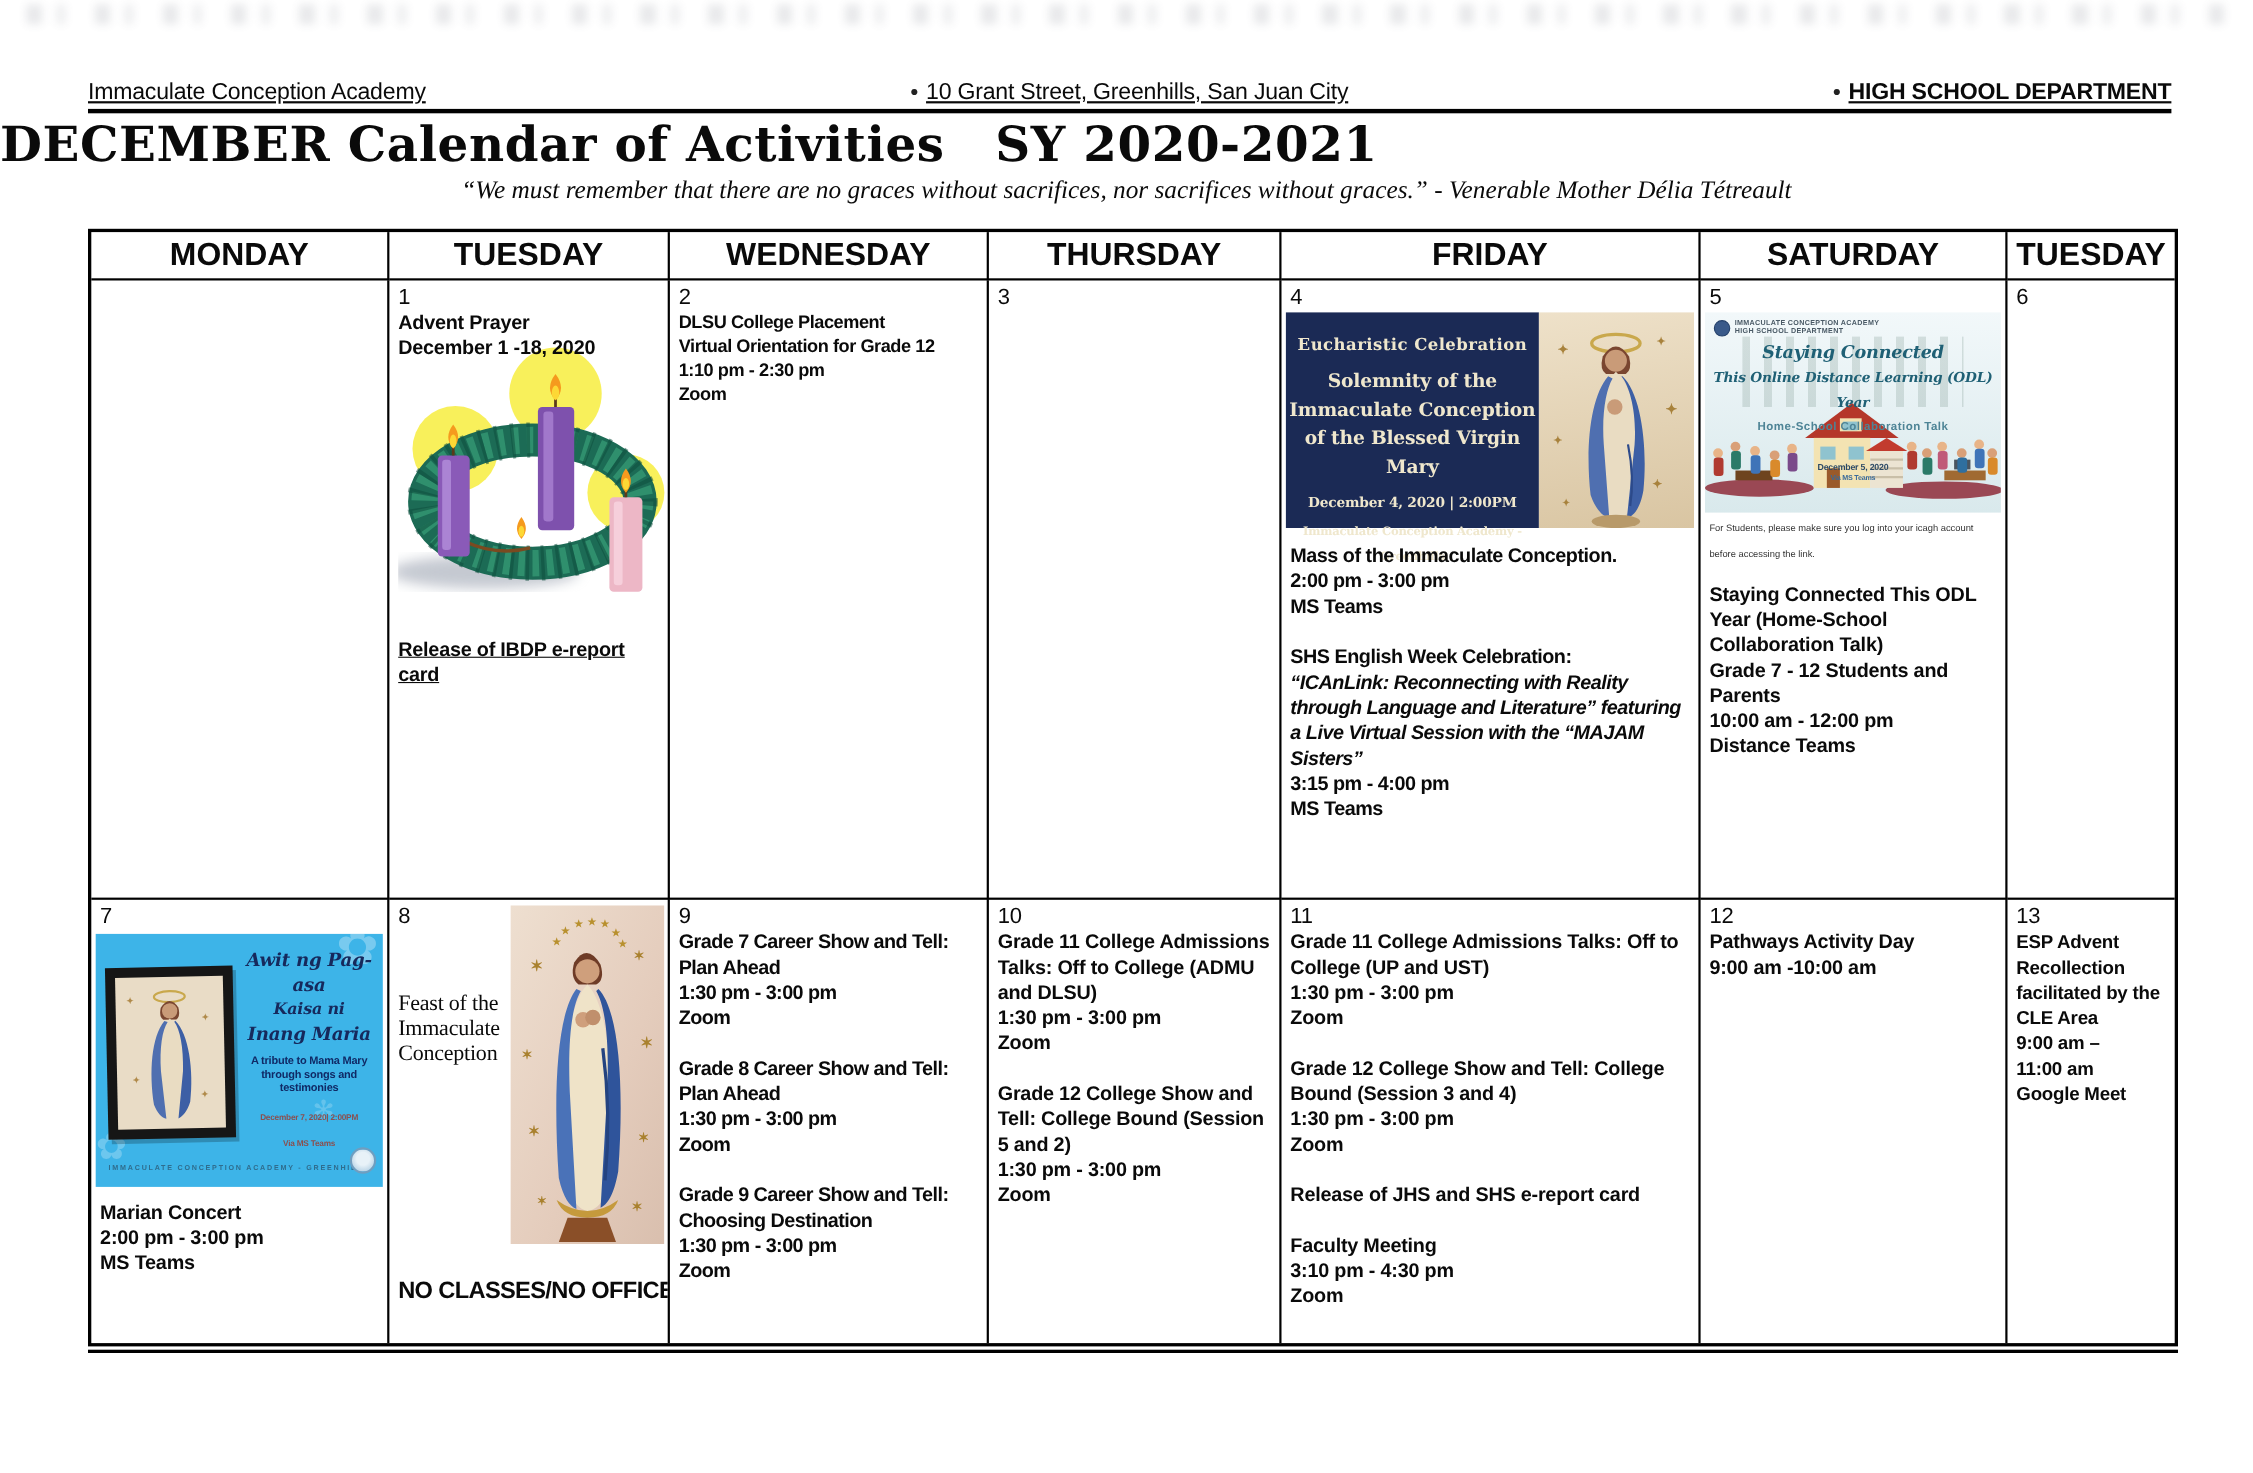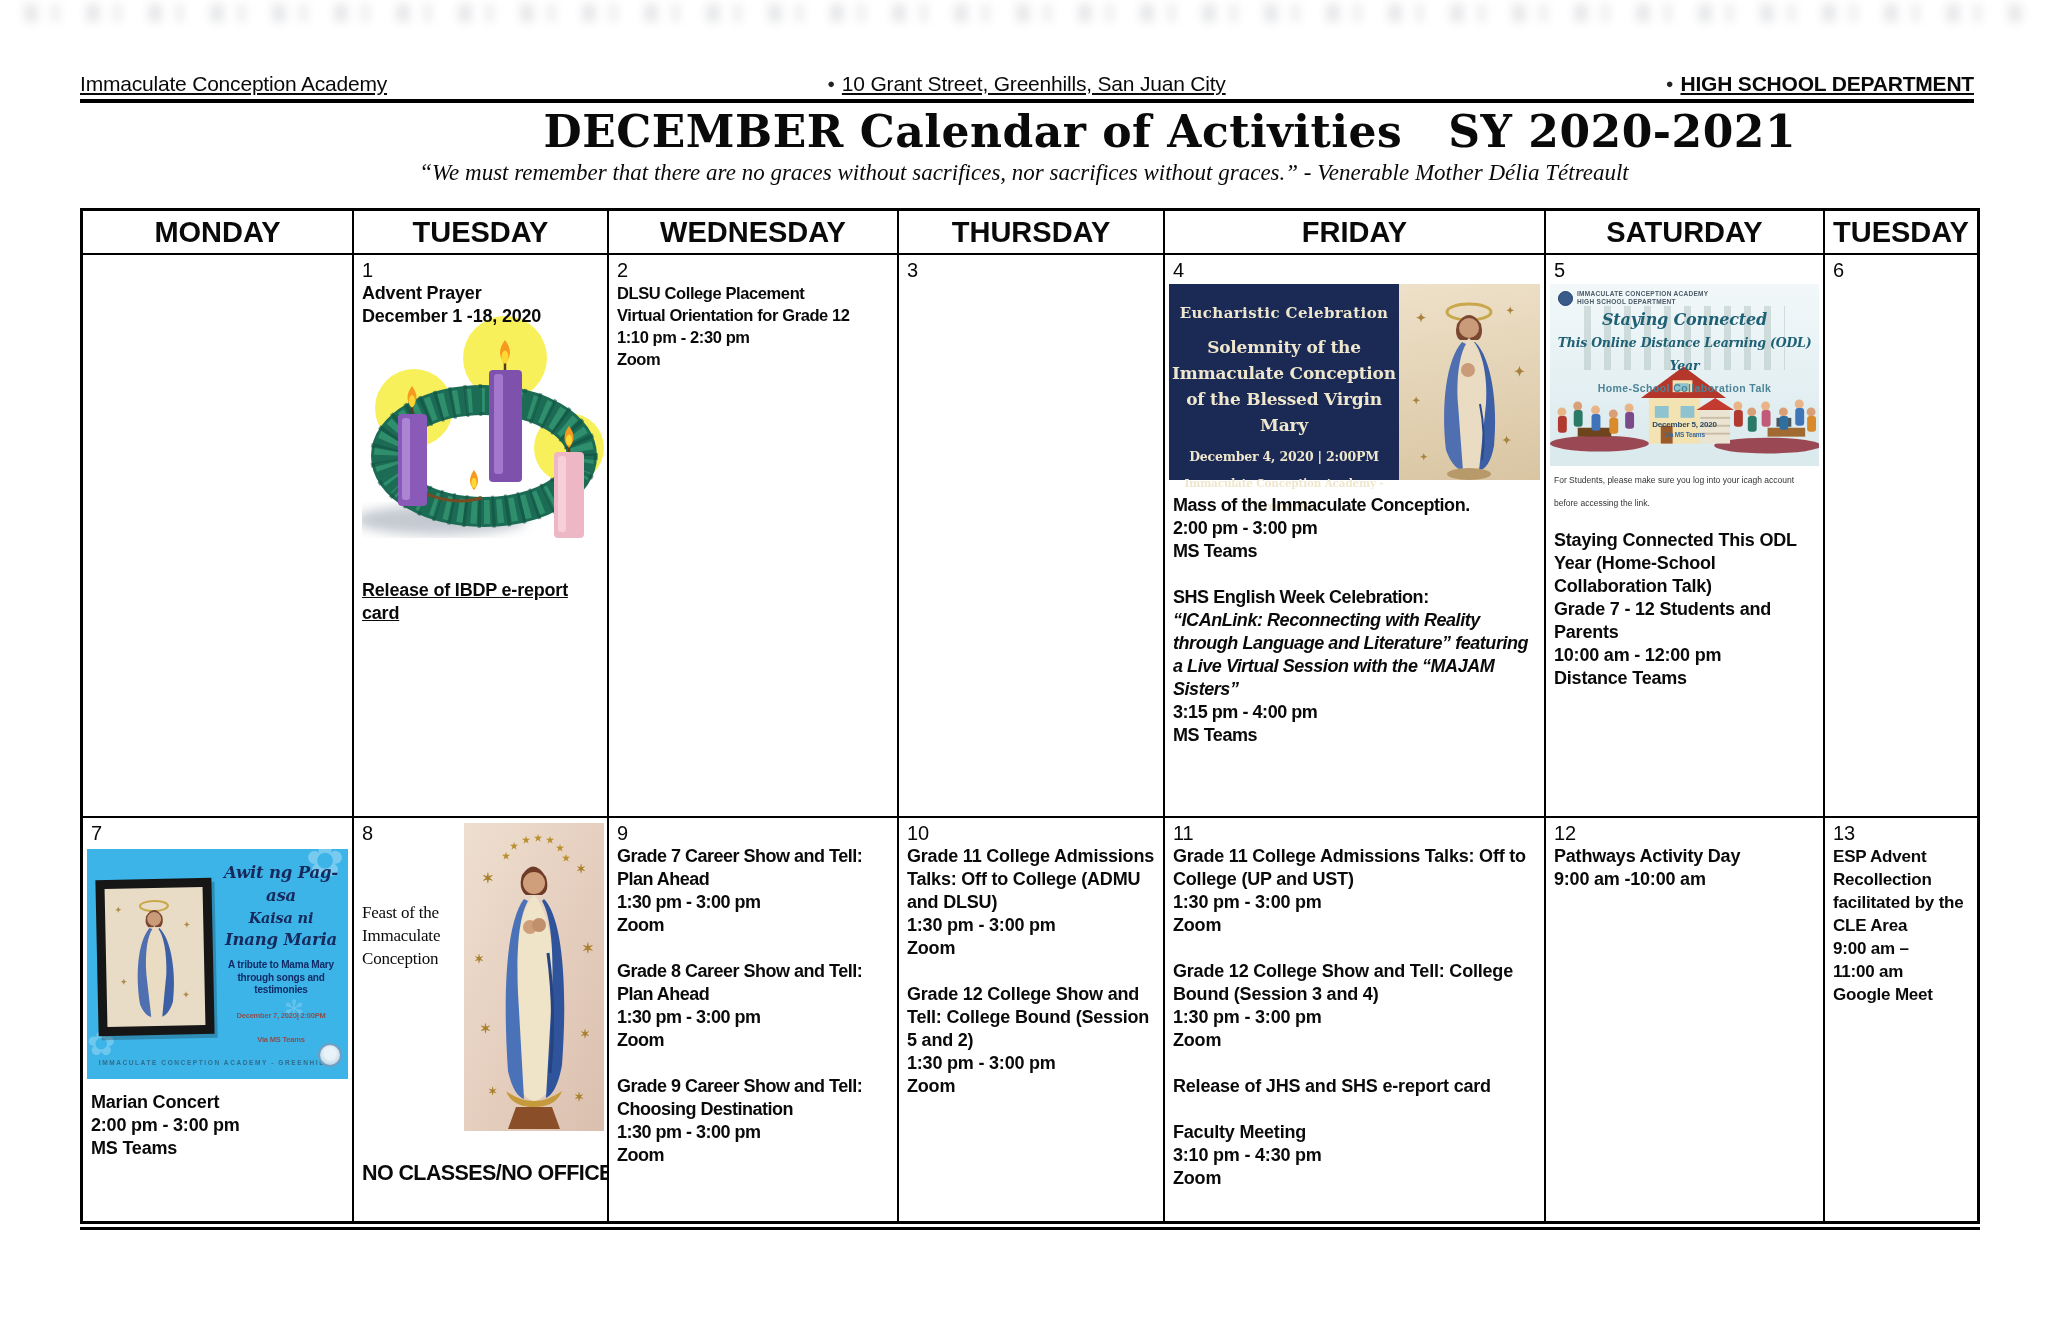--- a/index.html
+++ b/index.html
@@ -11,21 +11,21 @@
   
   .pageheader{position:absolute;left:80px;top:72px;width:1894px;display:flex;justify-content:space-between;
               align-items:flex-end;border-bottom:4px solid #000;padding-bottom:3px;font-size:21px;letter-spacing:-0.2px;}
   .ph-seg{white-space:nowrap;}
   .ph-left span{text-decoration:underline;}
   .ph-mid .txt{text-decoration:underline;}
   .ph-right{font-weight:700;}
   .ph-right .txt{text-decoration:underline;}
   .bullet{font-size:13px;vertical-align:3px;margin-right:7px;color:#222;text-decoration:none;display:inline-block;}
   
-  .title{position:absolute;top:106px;left:0;width:1796px;text-align:right;
+  .title{position:absolute;top:106px;left:0;width:1796px;text-align:left;
          font-family:"DejaVu Serif",serif;font-weight:700;font-size:44px;letter-spacing:.5px;}
   .title-gap{display:inline-block;width:46px;}
   .subtitle{position:absolute;top:160px;left:0;width:2048px;text-align:center;
             font-family:"Liberation Serif",serif;font-style:italic;font-size:23px;}
   
   .cal{position:absolute;left:80px;top:208px;display:grid;
        grid-template-columns:271px 255px 290px 266px 381px 279px 152px;
        grid-template-rows:44px 563px 403px;border:3px solid #000;background:#fff;}
   .cal::after{content:"";position:absolute;left:-3px;right:-3px;bottom:-9px;height:3px;background:#000;}
   .hcell,.cell{border-right:2px solid #000;border-bottom:2px solid #000;box-sizing:border-box;}
@@ -91,21 +91,21 @@
   .mar-date{font-size:7.5px;font-weight:700;color:#8a5050;margin-top:7px;}
   .mar-via{font-size:7.5px;font-weight:700;color:#8a5050;margin-top:1px;}
   .mar-footer{position:absolute;bottom:5px;left:0;width:100%;text-align:center;font-size:6.5px;
               letter-spacing:1.6px;color:#2f6d8e;font-weight:700;}
   .mar-badge{position:absolute;right:6px;bottom:12px;width:24px;height:24px;border-radius:50%;
              background:radial-gradient(circle at 50% 42%,#e8f2f8 38%,#9fc3dc);border:2px solid #6f9ec0;box-sizing:border-box;}
   .mon7-events{margin-top:12px;}
   
   .tue8-img{position:absolute;right:3px;top:5px;width:140px;height:308px;z-index:1;}
   .feast{margin-top:56px;width:108px;font-family:"Liberation Serif",serif;font-weight:400;
-         font-size:17px;line-height:23px;letter-spacing:-0.2px;}
+         font-size:20px;line-height:23px;letter-spacing:-0.2px;}
   .feast div{white-space:nowrap;}
   .no-classes{position:absolute;left:8px;top:344px;font-size:21.5px;letter-spacing:-0.6px;white-space:nowrap;font-weight:700;}
 </style>
 </head>
 <body>
 
 <div class="page">
   <div class="bleed"></div>
 
   <div class="pageheader">

